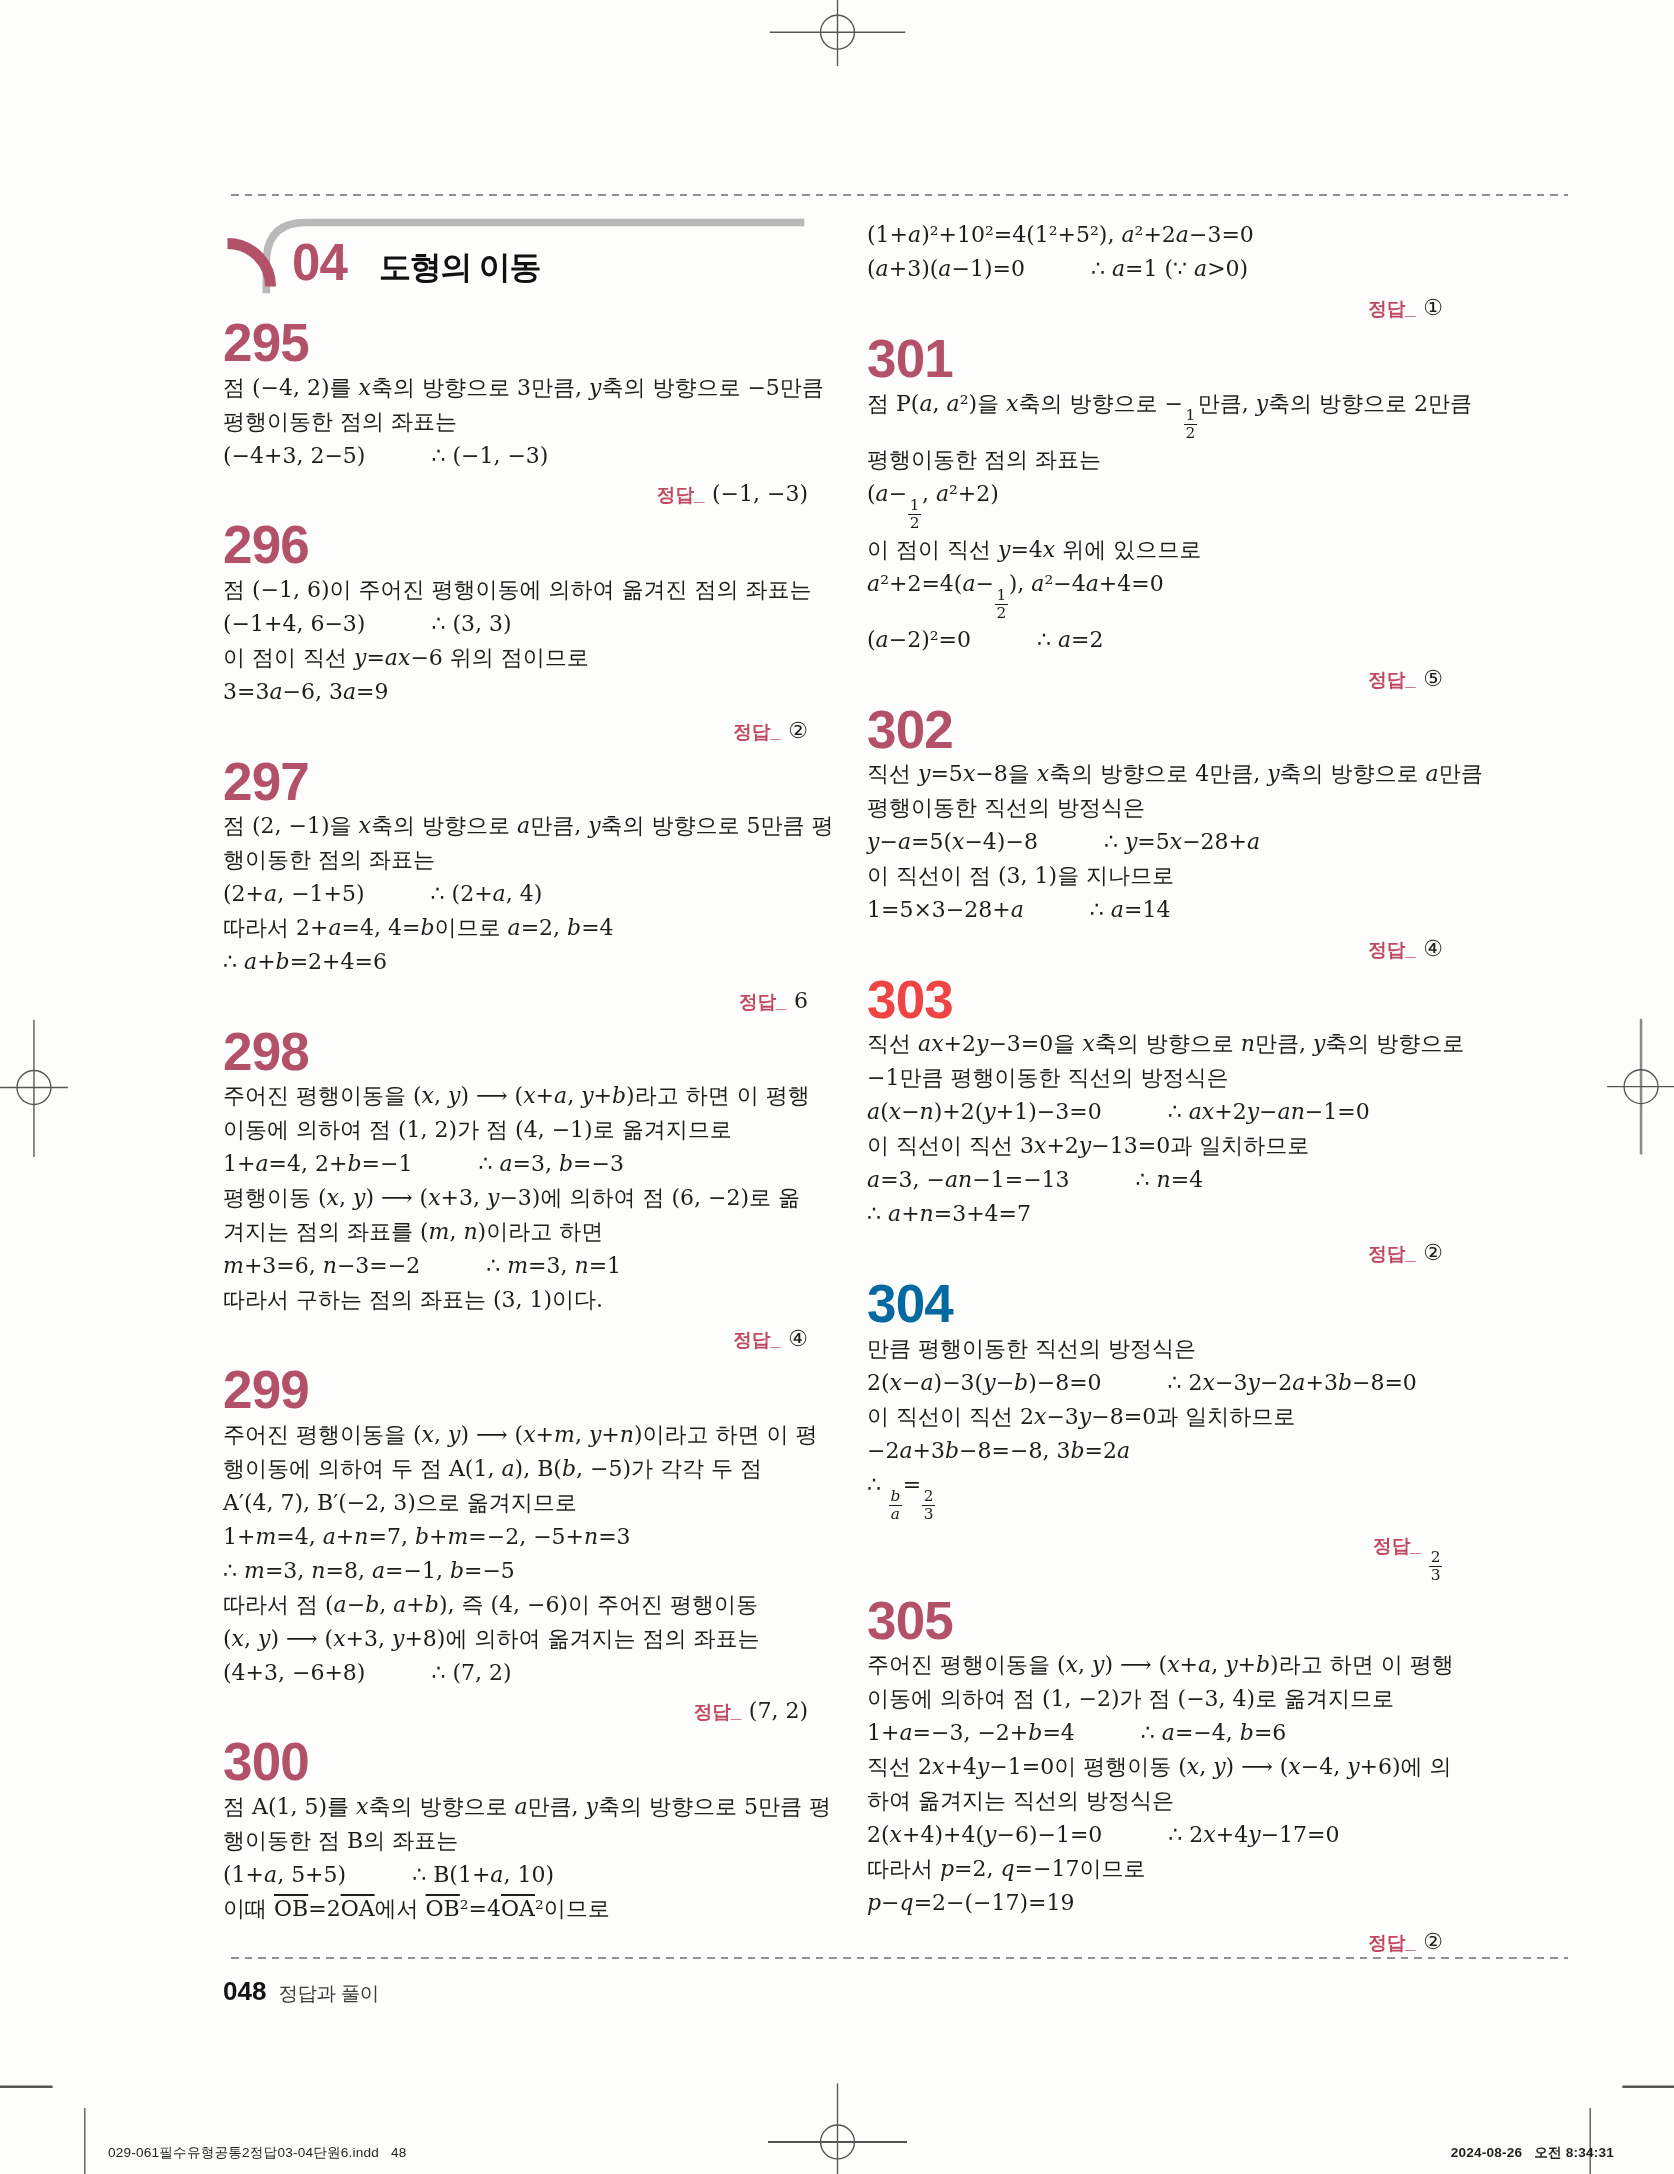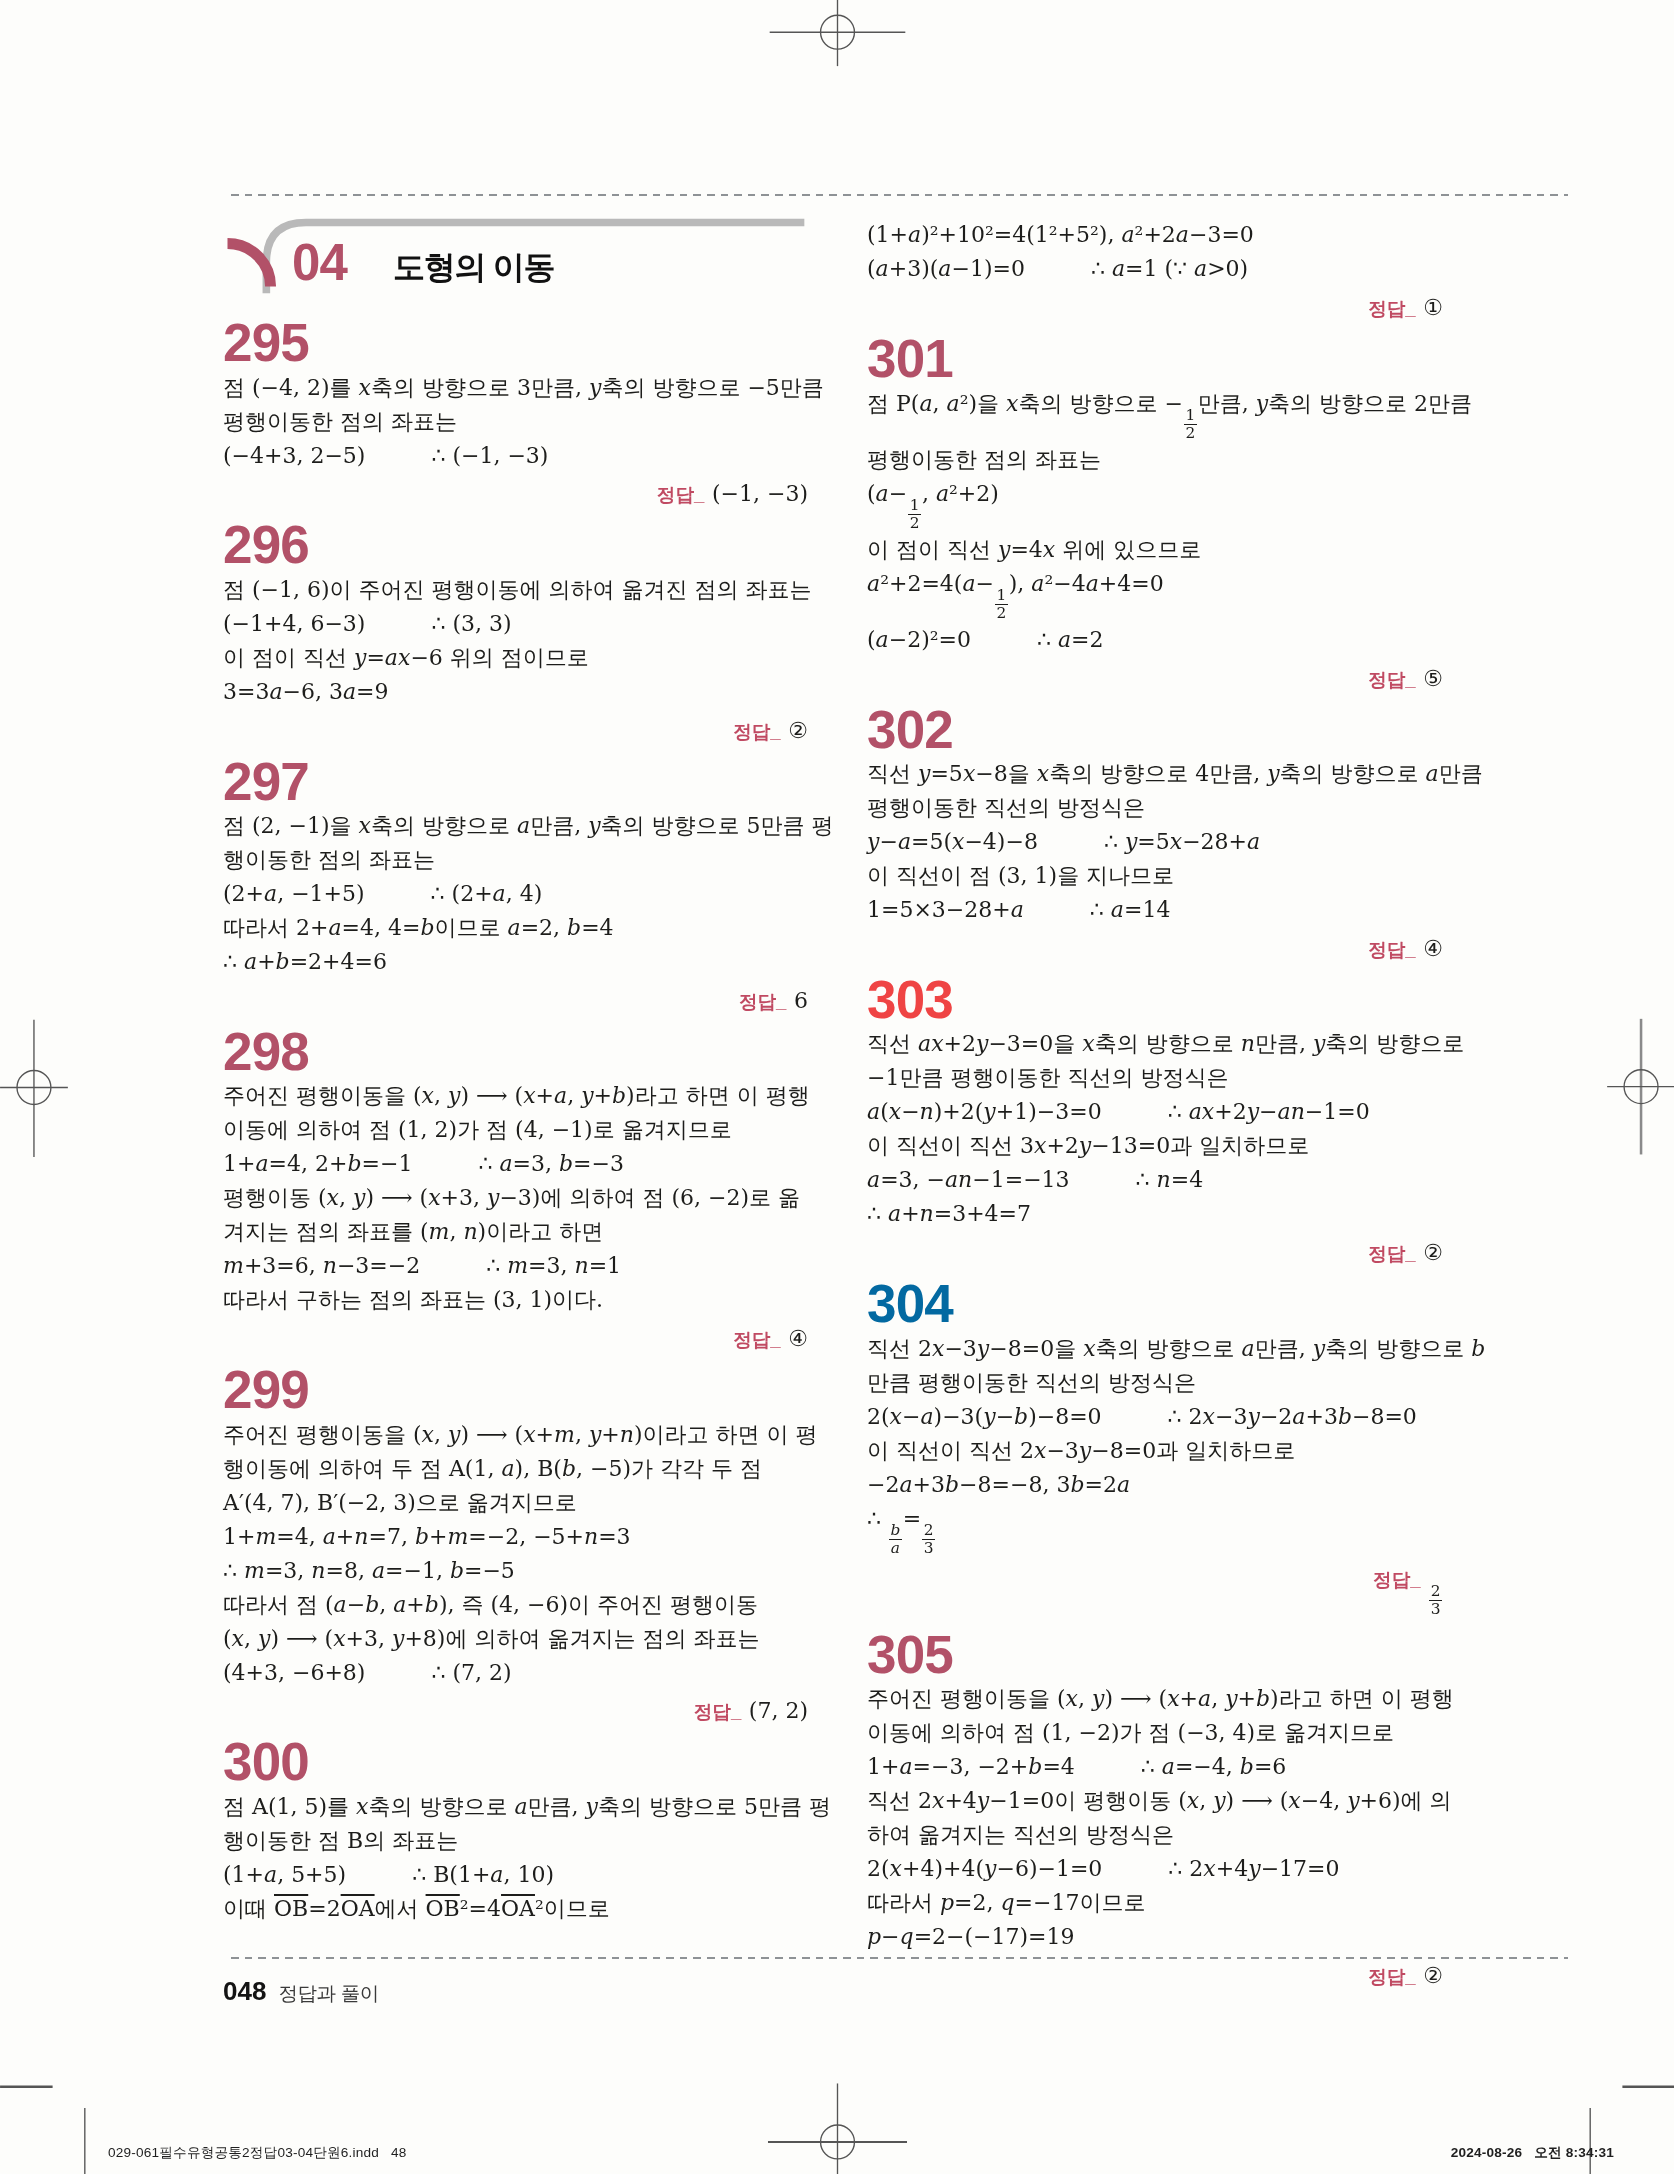--- a/index.html
+++ b/index.html
@@ -27,21 +27,21 @@
   .unit-header{position:relative;height:125px;}
   .unit-header svg{position:absolute;left:0;top:0;}
   .unit-num{
     position:absolute;left:69px;top:39px;line-height:41px;
     font-family:"Liberation Sans",sans-serif;font-weight:700;font-size:51px;
     letter-spacing:-0.8px;
   }
   .unit-title{
     position:absolute;left:156px;top:48px;line-height:32px;
     font-family:"Liberation Sans",sans-serif;font-weight:700;font-size:32px;
-    letter-spacing:-1.3px;color:#111;margin-left:14px;
+    letter-spacing:-1.3px;color:#111;
   }
   
   .problem{margin:0 0 21px 0;}
   .problem.cont{padding-top:15.3px;}
   .pnum{
     margin:0 0 12px 0;
     font-family:"Liberation Sans",sans-serif;font-weight:700;font-size:53px;
     line-height:30.5px;letter-spacing:-0.8px;
   }
   .line{white-space:pre;font-size:22px;line-height:34px;min-height:34px;}
@@ -266,21 +266,20 @@
           </div>
     <div class="answer-row">
       <span class="alabel" style="color: rgb(192, 74, 98);">정답_</span>
       <span class="avalue">②</span>
     </div>
   </section>
 
   <section class="problem">
     <h3 class="pnum" style="color: #0369a1;">304</h3>
     <div class="plines">
-            <div class="line">직선 2<i>x</i>−3<i>y</i>−8=0을 <i>x</i>축의 방향으로 <i>a</i>만큼, <i>y</i>축의 방향으로 <i>b</i></div>
             <div class="line">만큼 평행이동한 직선의 방정식은</div>
             <div class="line">2(<i>x</i>−<i>a</i>)−3(<i>y</i>−<i>b</i>)−8=0   ∴ 2<i>x</i>−3<i>y</i>−2<i>a</i>+3<i>b</i>−8=0</div>
             <div class="line">이 직선이 직선 2<i>x</i>−3<i>y</i>−8=0과 일치하므로</div>
             <div class="line">−2<i>a</i>+3<i>b</i>−8=−8, 3<i>b</i>=2<i>a</i></div>
             <div class="line">∴ <span class="frac"><span class="fnum"><i>b</i></span><span class="fden"><i>a</i></span></span>=<span class="frac"><span class="fnum">2</span><span class="fden">3</span></span></div>
           </div>
     <div class="answer-row">
       <span class="alabel" style="color: rgb(192, 74, 98);">정답_</span>
       <span class="avalue"><span class="frac"><span class="fnum">2</span><span class="fden">3</span></span></span>
     </div>

